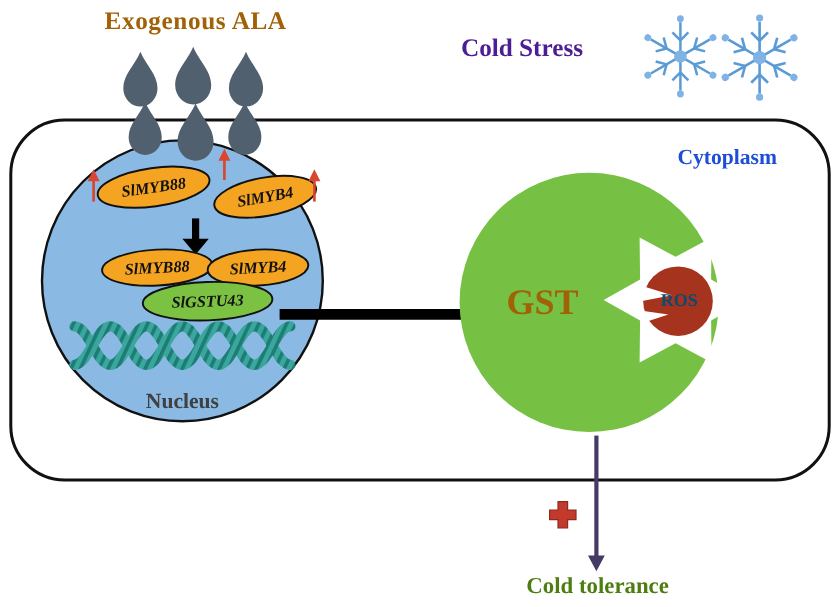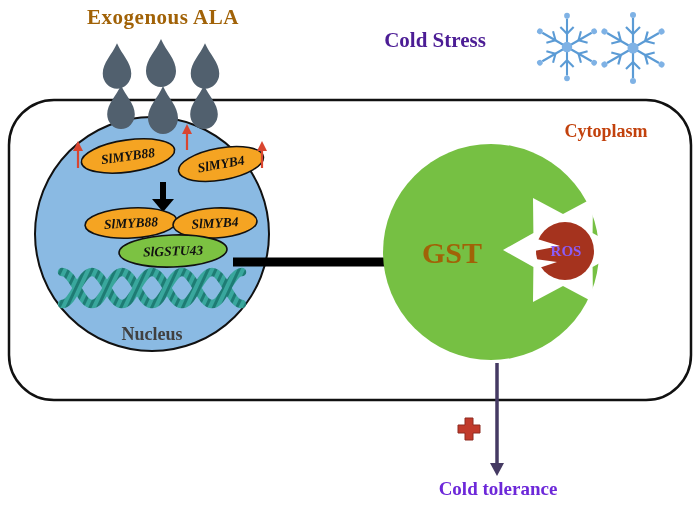--- a/index.html
+++ b/index.html
@@ -2,25 +2,25 @@
 <html><head>
 <meta charset="utf-8">
 <style>
   html,body{margin:0;padding:0;background:#fff;}
   #figure{position:relative;width:700px;height:506px;background:#fff;overflow:hidden;
           font-family:"Liberation Serif", serif;}
   #shapes{position:absolute;left:0;top:0;}
   .lbl{position:absolute;transform:translateX(-50%);white-space:nowrap;font-weight:bold;}
   .lbl-ala{left:163px;top:5px;font-size:21px;color:#a16207;letter-spacing:.5px;}
   .lbl-cold{left:435px;top:28px;font-size:21px;color:#4c1d95;}
-  .lbl-cyto{left:606px;top:121px;font-size:18px;color:#c2410c;}
+  .lbl-cyto{left:606px;top:121px;font-size:18px;color:#1d4ed8;}
   .lbl-nuc{left:152px;top:324px;font-size:18px;color:#404040;}
   .lbl-gst{left:452px;top:236px;font-size:30px;color:#a16207;}
-  .lbl-ros{left:566px;top:243px;font-size:15px;color:#8b5cf6;}
-  .lbl-ct{left:498px;top:478px;font-size:19px;color:#6d28d9;}
+  .lbl-ros{left:566px;top:243px;font-size:15px;color:#0c4a6e;}
+  .lbl-ct{left:498px;top:478px;font-size:19px;color:#4d7c0f;}
   .gene{font-family:"Liberation Serif", serif;font-style:italic;font-weight:bold;
         font-size:13.5px;fill:#111;text-anchor:middle;}
 </style>
 </head>
 <body>
 
 <div id="figure">
 
   <svg id="shapes" width="700" height="506" viewBox="0 0 700 506">
     <defs>

